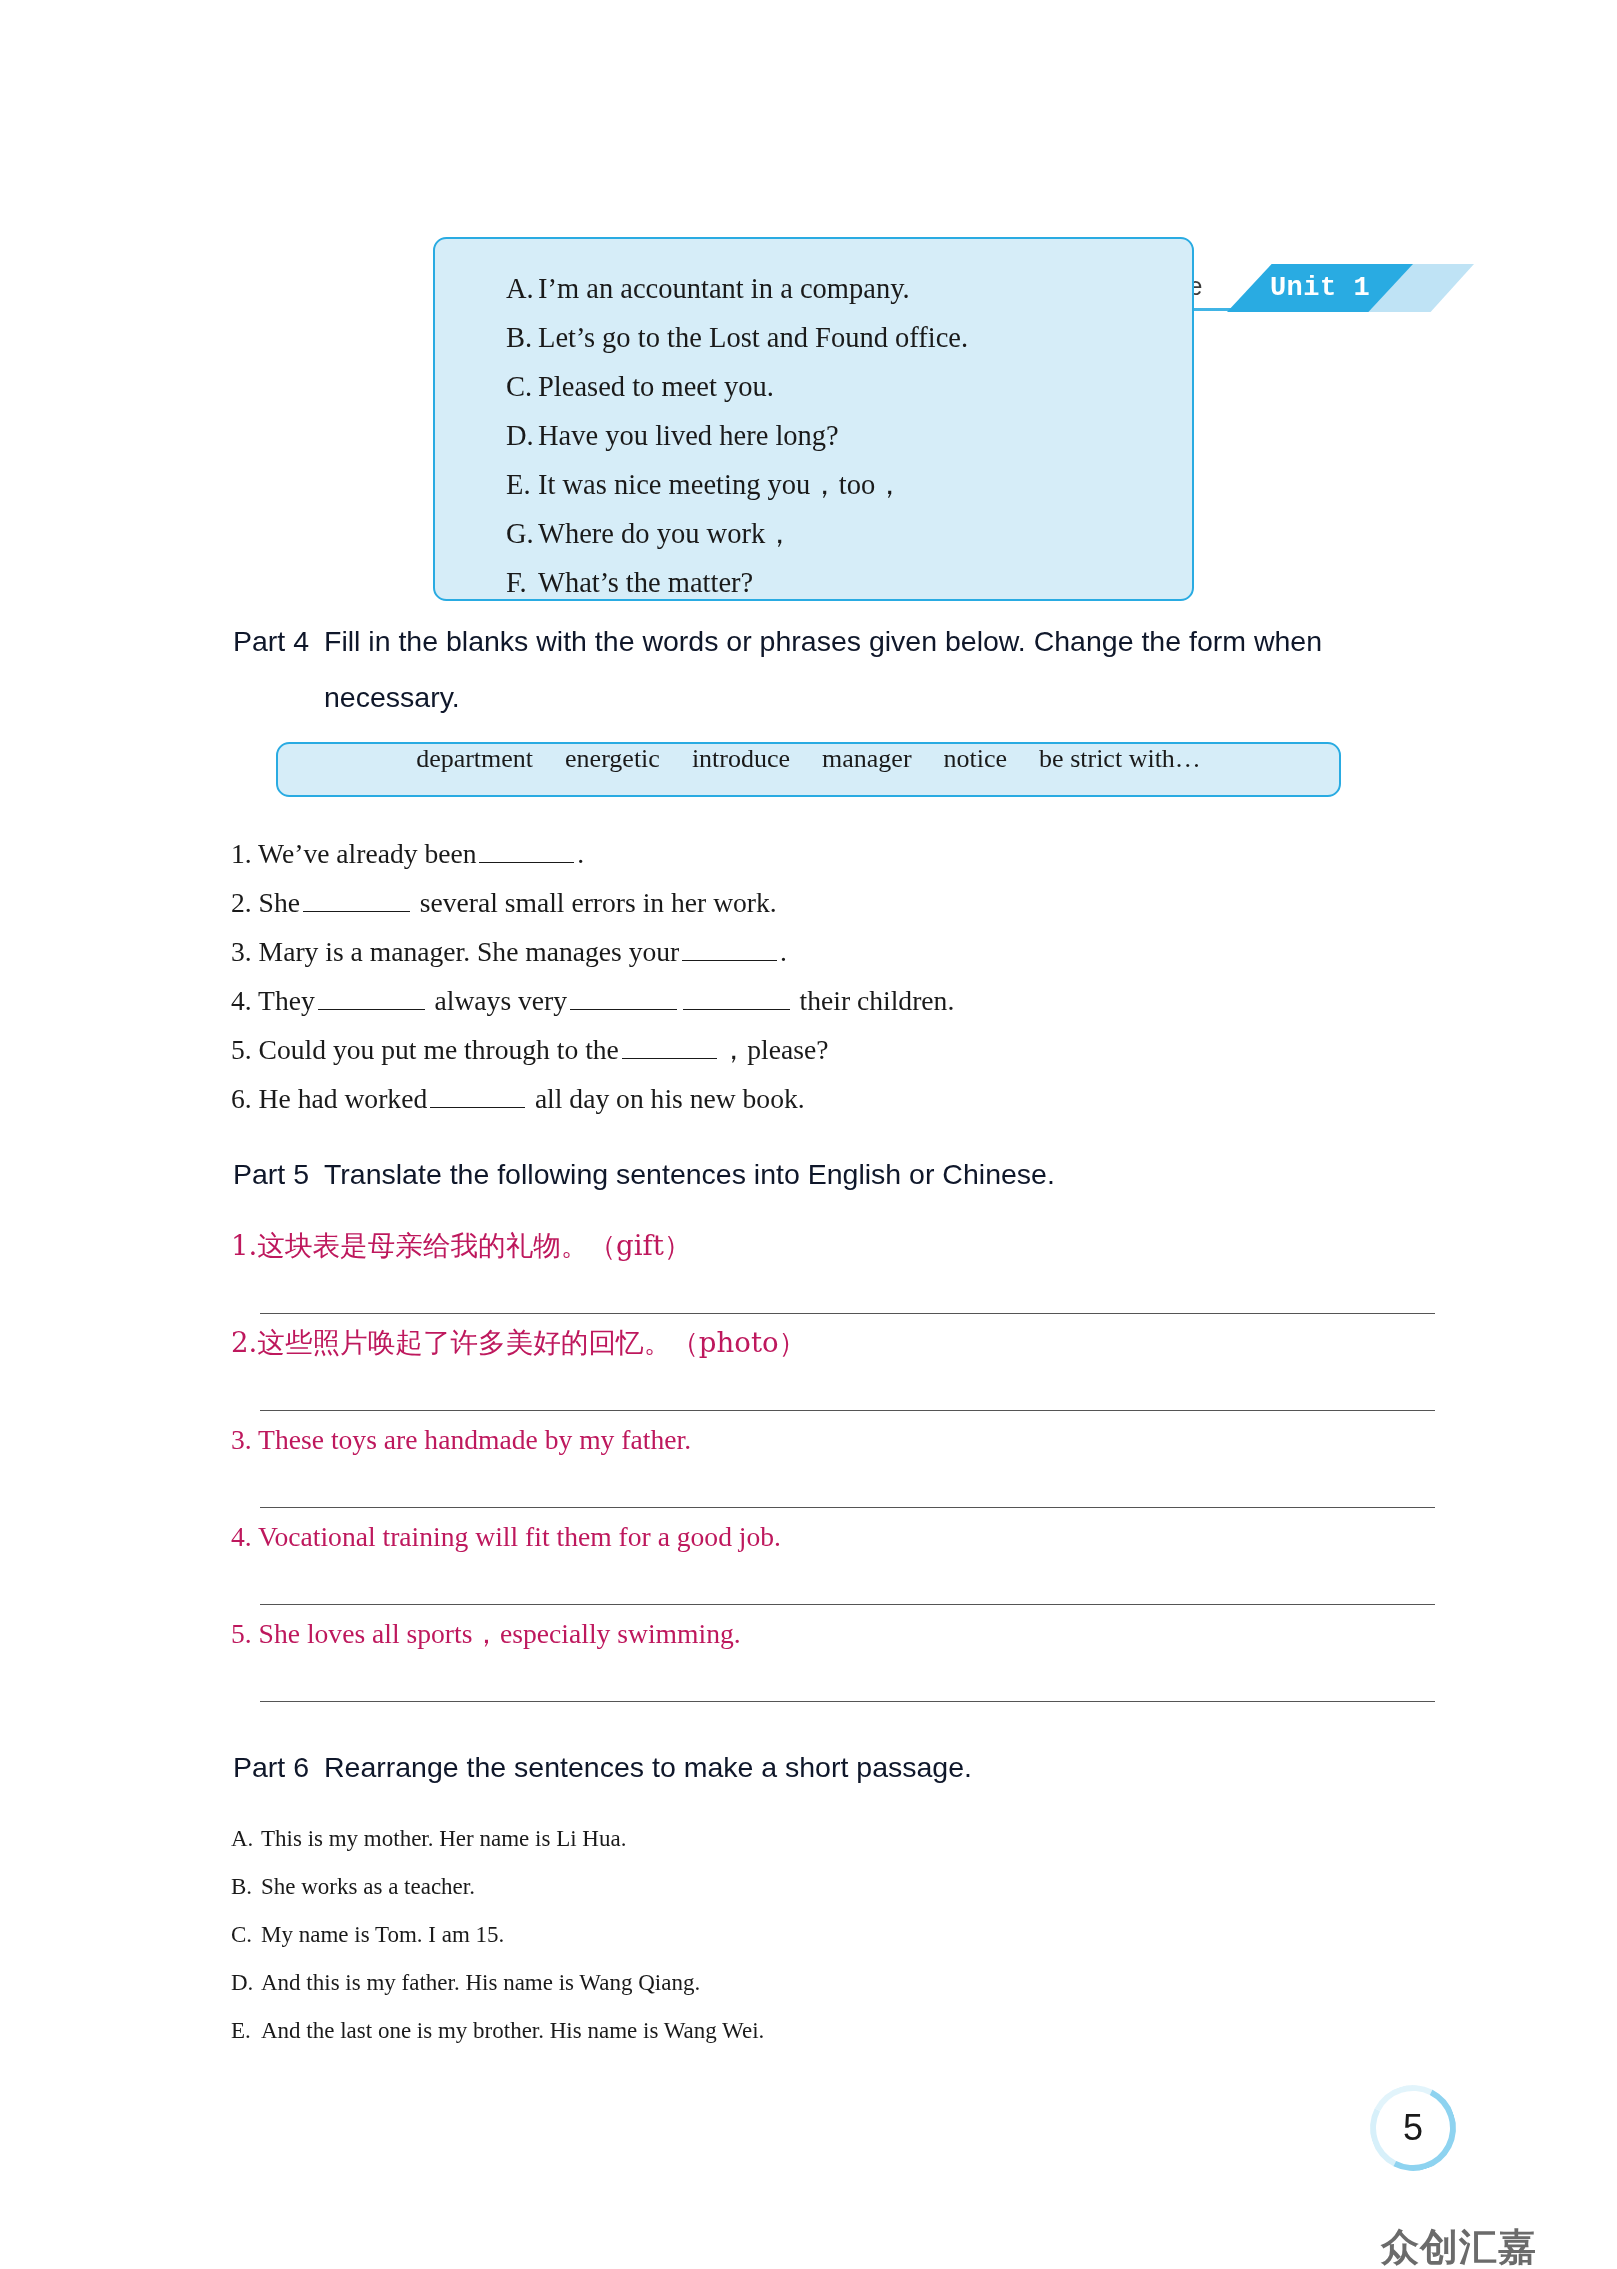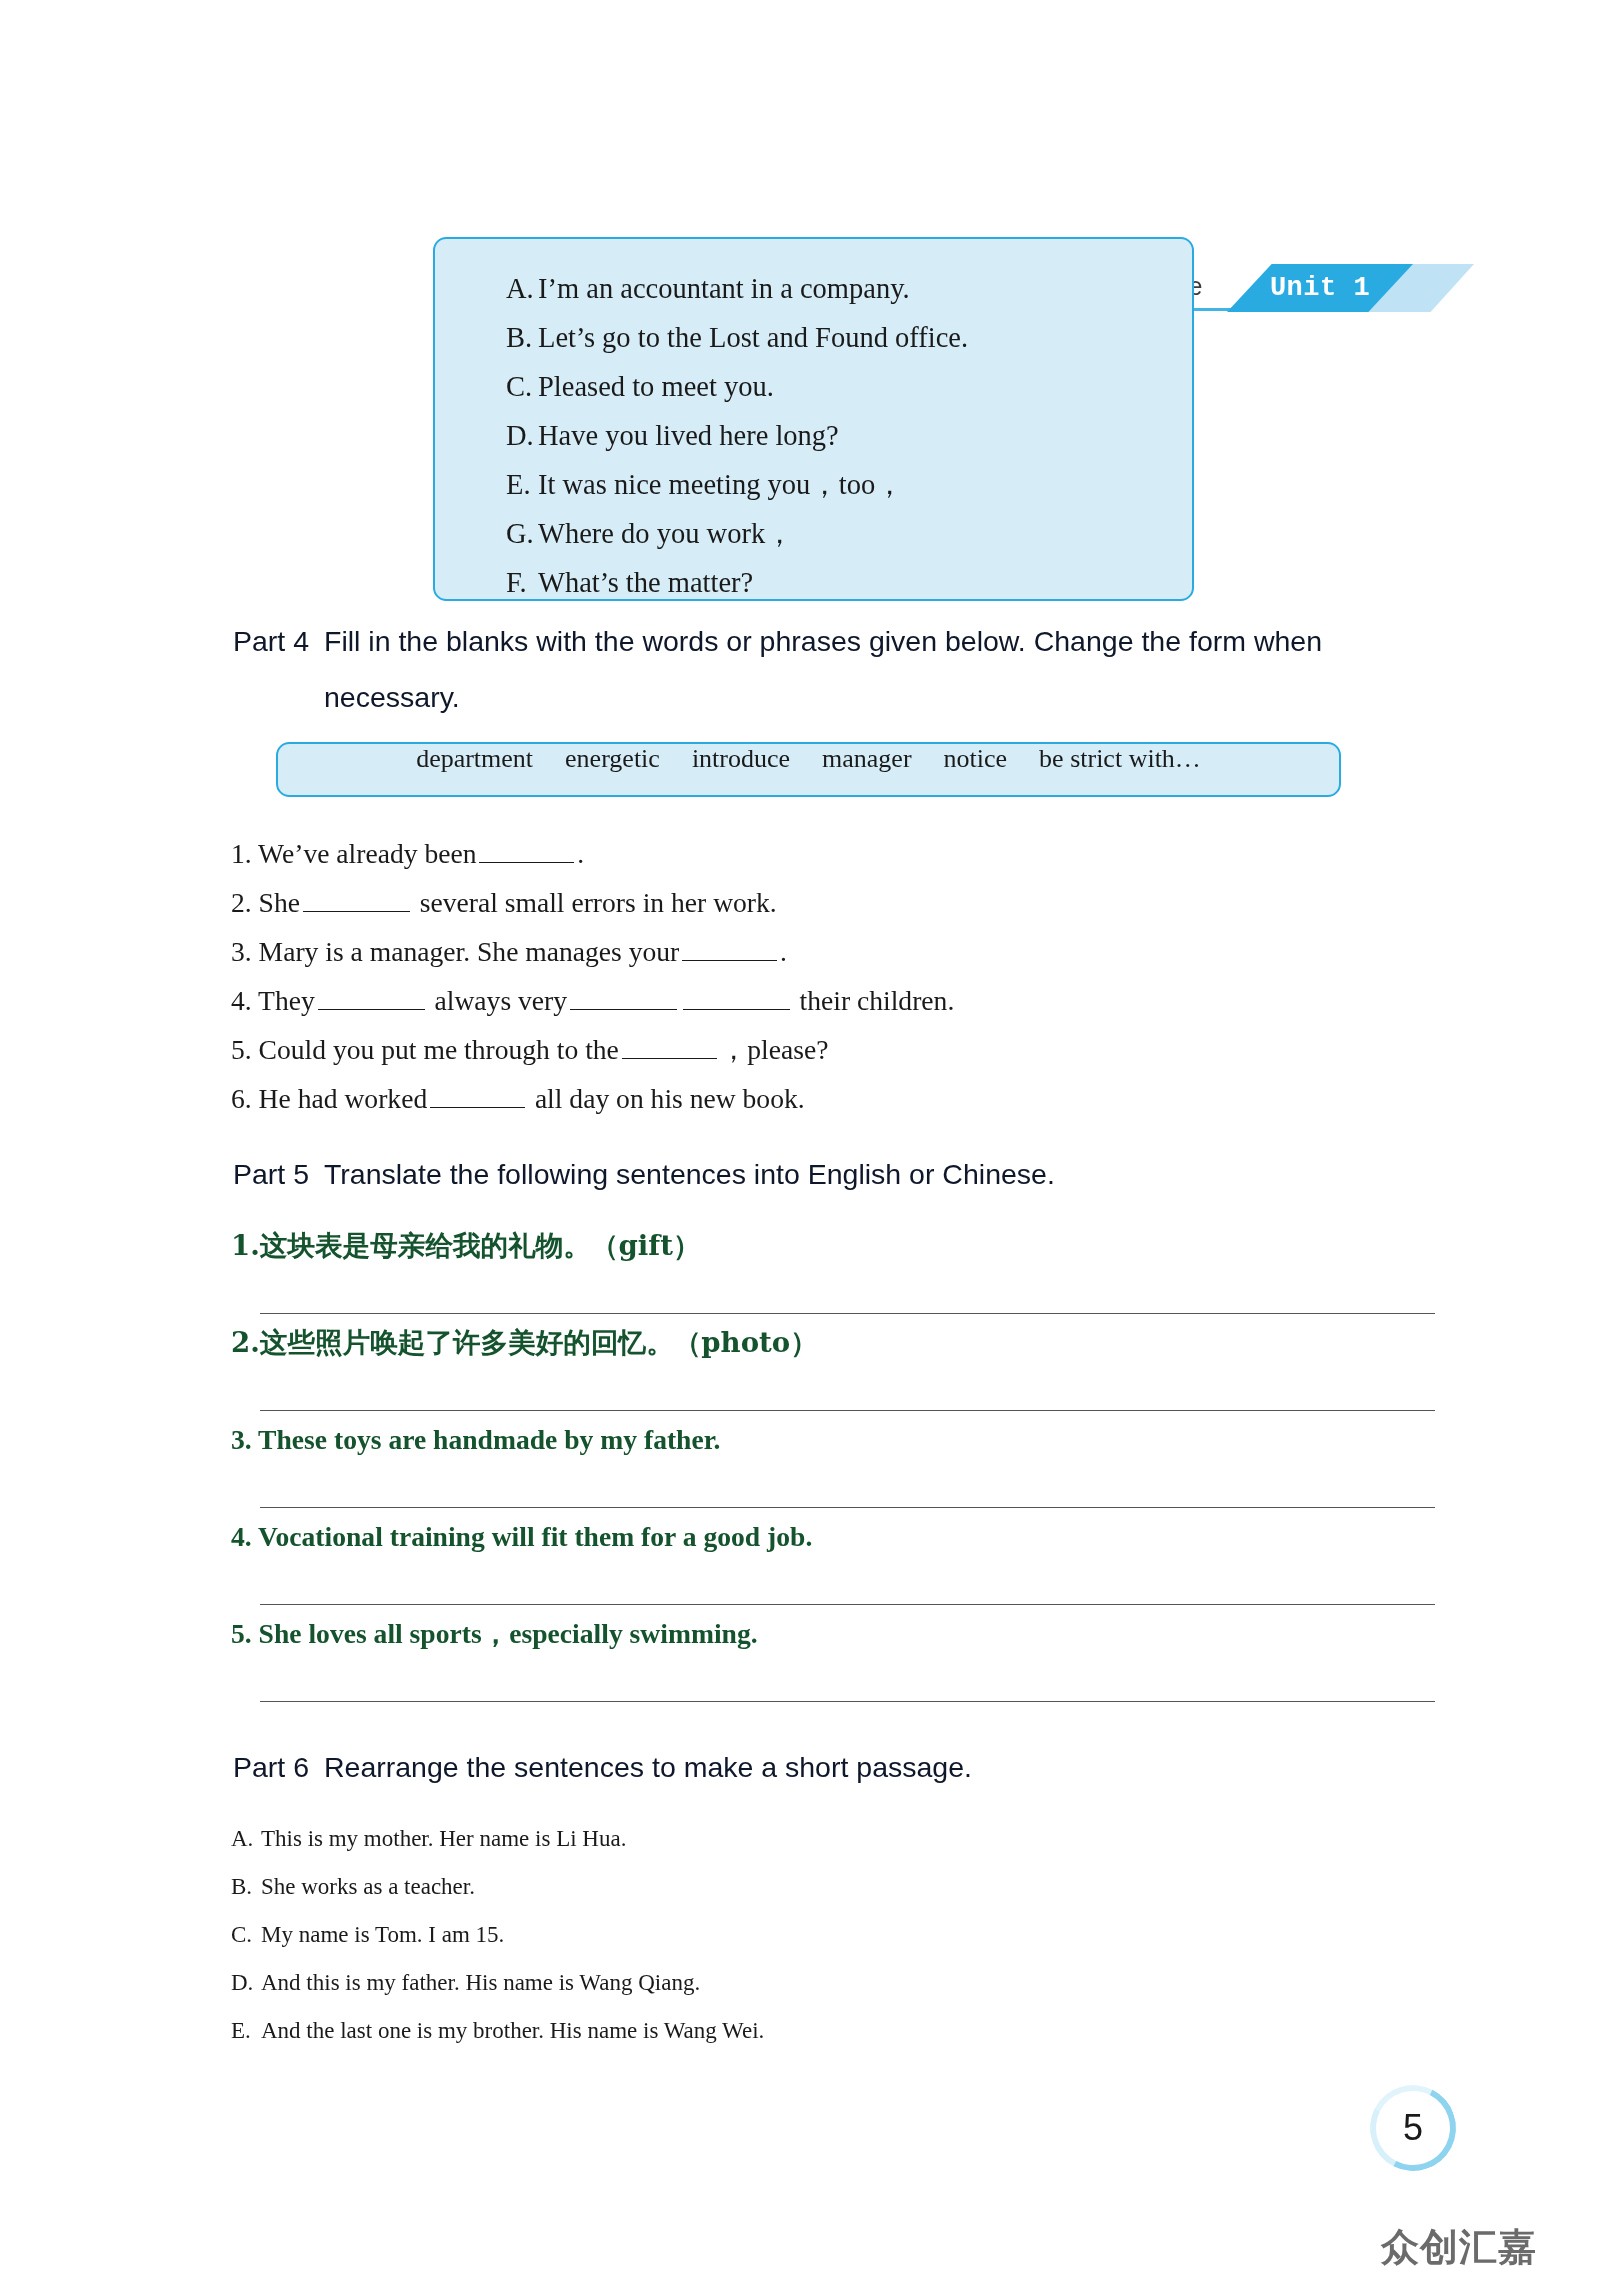--- a/index.html
+++ b/index.html
@@ -204,23 +204,22 @@
     top: 1225px;
     width: 1208px;
   }
   .p5-block {
     height: 97px;
     position: relative;
   }
   .p5-text {
     font-size: 27.6px;
     line-height: 42px;
-    color: #14532d;
-    white-space: nowrap;
-    font-weight: bold;
+    color: #be185d;
+    white-space: nowrap;
   }
   .p5-text.cn {
     font-family: "DejaVu Serif", "Liberation Serif", serif;
     font-size: 27.6px;
   }
   .answer-rule {
     position: absolute;
     left: 28.5px;
     bottom: 7.6px;
     width: 1175px;

